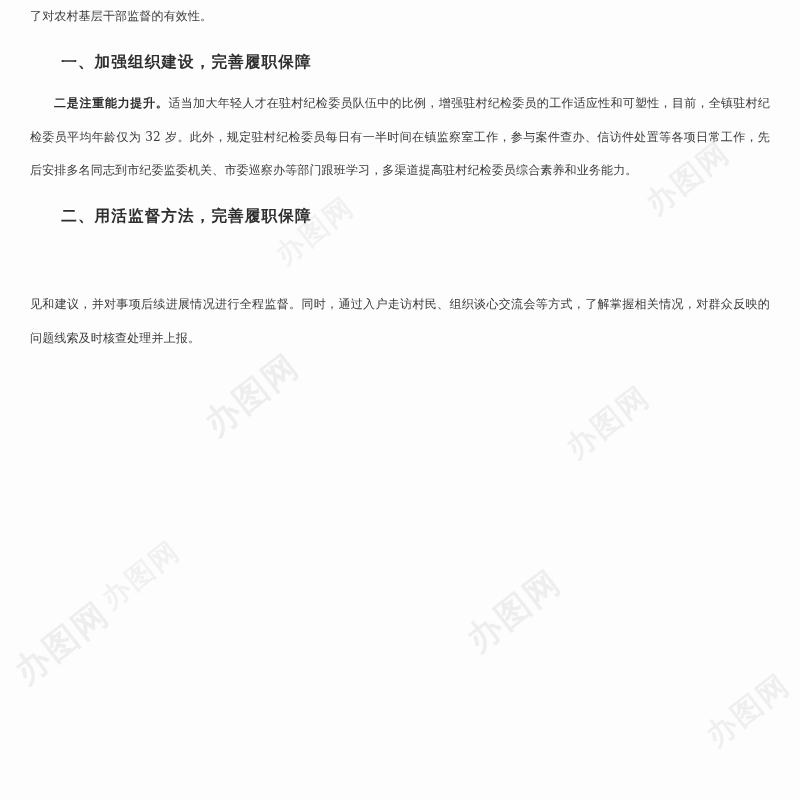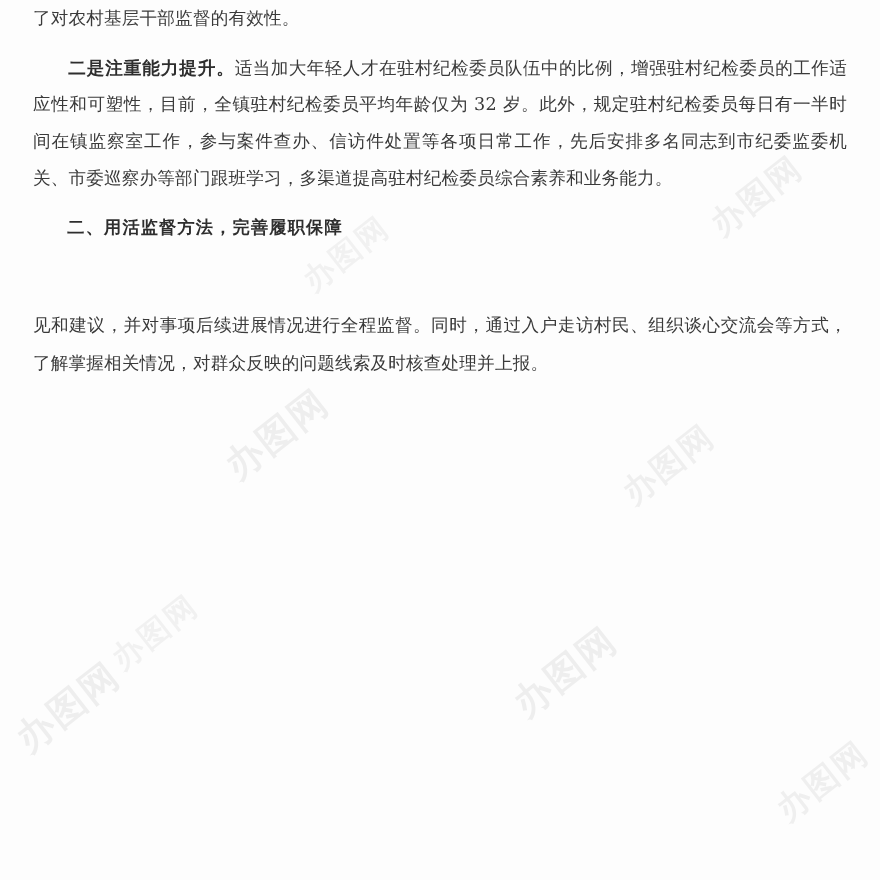--- a/index.html
+++ b/index.html
@@ -50,21 +50,21 @@
   #content {
     position: relative;
     z-index: 2;
     padding: 0 30px;
     box-sizing: border-box;
   }
 
   p {
     margin: 0;
     color: #3a3a3a;
-    font-size: 16px;
+    font-size: 12px;
     line-height: 33.5px;
     text-align: justify;
     text-justify: inter-ideograph;
     letter-spacing: 0.15px;
     font-family: "DejaVu Serif", "Liberation Serif", serif;
   }
 
   p.body {
     text-indent: 2em;
   }
@@ -107,20 +107,21 @@
       <div class="wm s3" style="left: 270px; top: 212px;">办图网</div>
       <div class="wm " style="left: 8px; top: 620px;">办图网</div>
       <div class="wm s2" style="left: 700px; top: 690px;">办图网</div>
     </div>
 
   <div id="content">
 
     <p class="body cont">了对农村基层干部监督的有效性。</p>
 
     <div class="sp-top-3"></div>
+    <p class="heading">一、加强组织建设，完善履职保障</p>
 
     <div class="sp-top-2"></div>
 
     <div class="sp-top-2"></div>
     <p class="body"><span class="lead">二是注重能力提升。</span><span>适当加大年轻人才在驻村纪检委员队伍中的比例，增强驻村纪检委员的工作适应性和可塑性，目前，全镇驻村纪检委员平均年龄仅为 32 岁。此外，规定驻村纪检委员每日有一半时间在镇监察室工作，参与案件查办、信访件处置等各项日常工作，先后安排多名同志到市纪委监委机关、市委巡察办等部门跟班学习，多渠道提高驻村纪检委员综合素养和业务能力。</span></p>
 
     <div class="sp-top-2"></div>
 
     <div class="sp-top-3"></div>
     <p class="heading">二、用活监督方法，完善履职保障</p>

